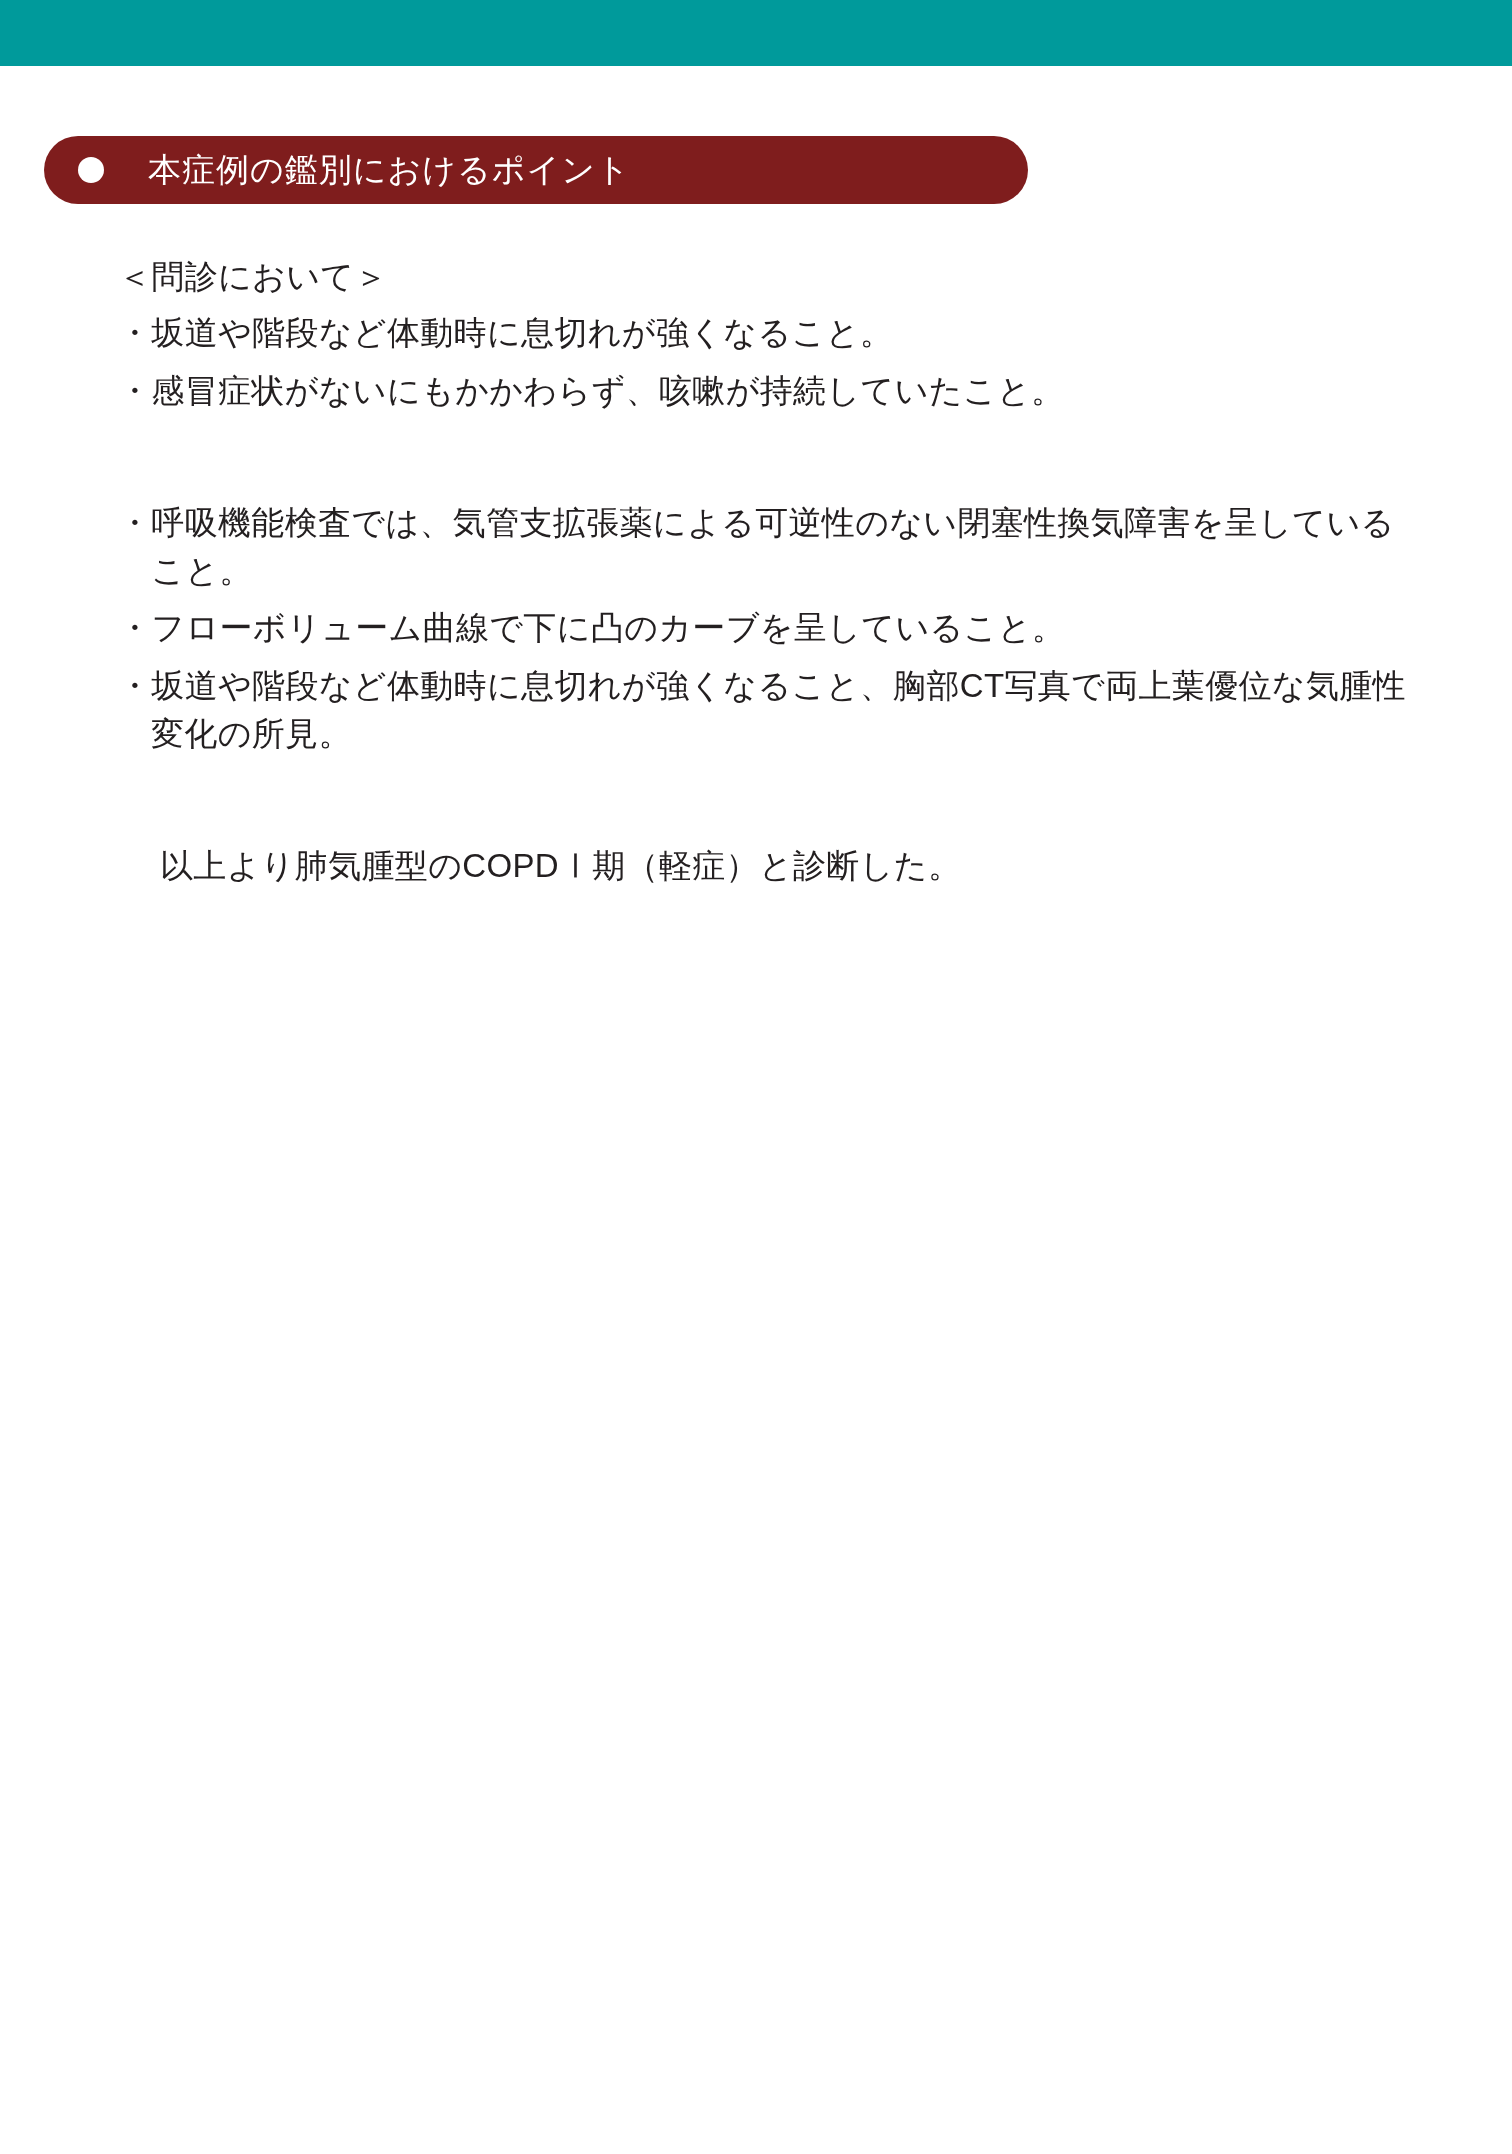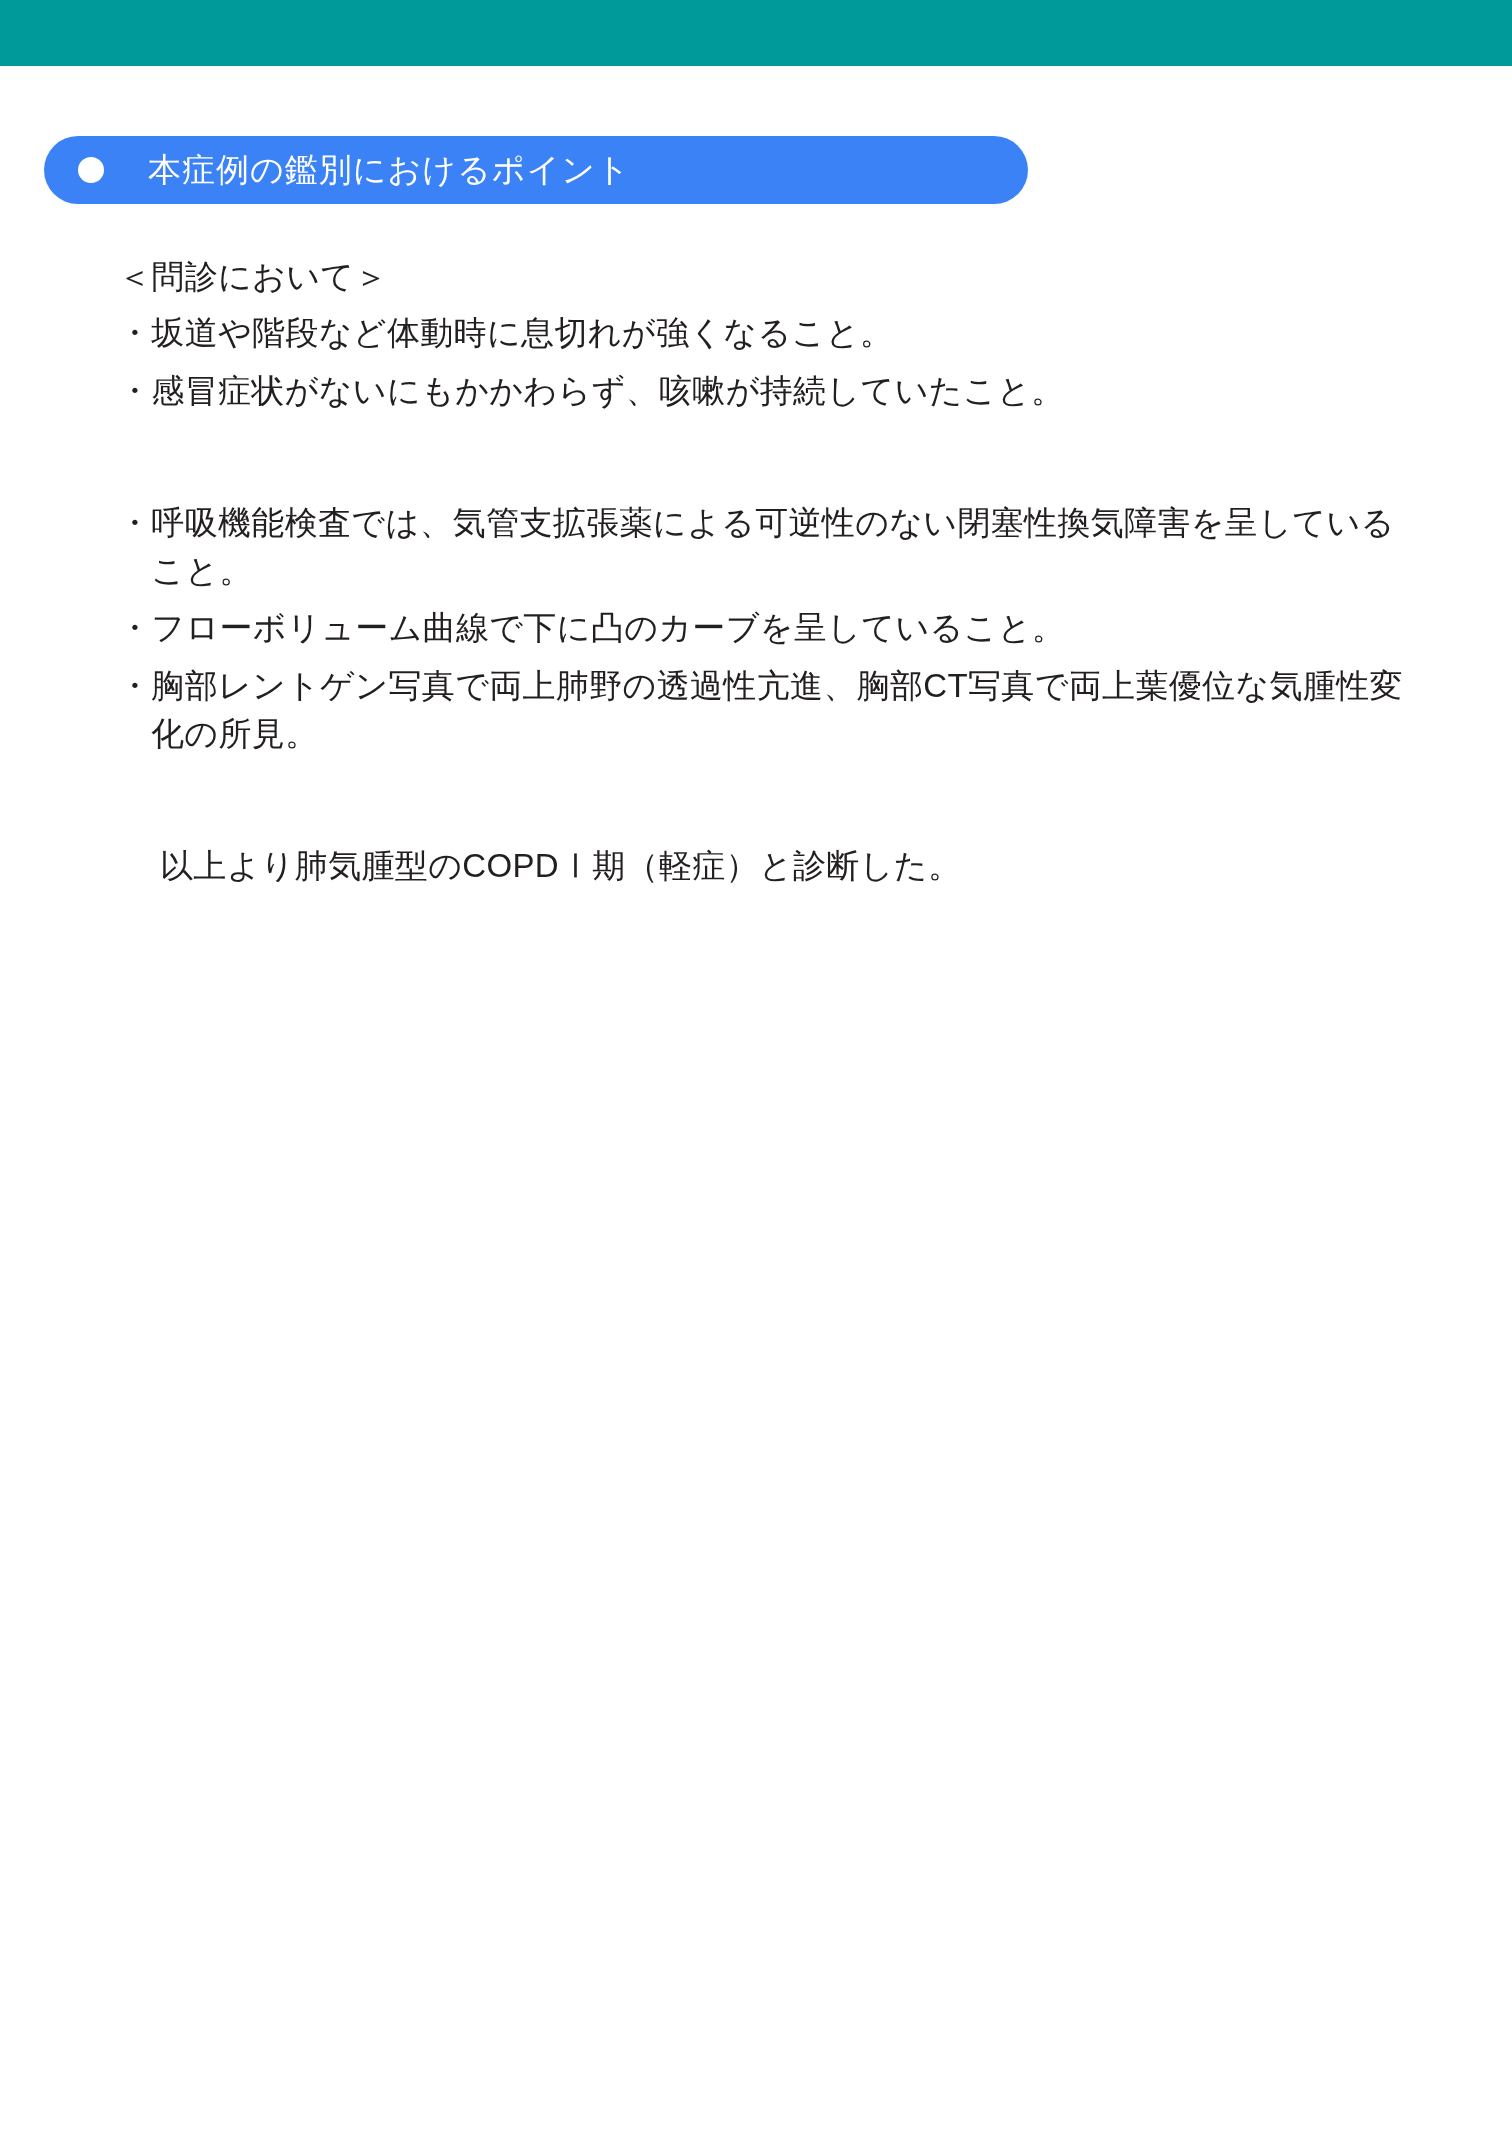--- a/index.html
+++ b/index.html
@@ -26,21 +26,21 @@
     background: #009a9b;
   }
 
   
   .title-pill {
     position: absolute;
     top: 136px;
     left: 44px;
     width: 984px;
     height: 68px;
-    background: #3b82f6;
+    background: #7f1d1d;
     border-radius: 34px;
     display: flex;
     align-items: center;
     box-sizing: border-box;
     padding-left: 34px;
   }
   .title-bullet {
     width: 26px;
     height: 26px;
     border-radius: 50%;
@@ -107,18 +107,18 @@
 <div class="body-block">
 
   <p class="section-head">＜問診において＞</p>
   <p class="bullet-line">・坂道や階段など体動時に息切れが強くなること。</p>
   <p class="bullet-line">・感冒症状がないにもかかわらず、咳嗽が持続していたこと。</p>
 
   <div class="spacer-lg"></div>
 
   <p class="bullet-line wrap">・呼吸機能検査では、気管支拡張薬による可逆性のない閉塞性換気障害を呈していること。</p>
   <p class="bullet-line wrap">・フローボリューム曲線で下に凸のカーブを呈していること。</p>
-  <p class="bullet-line wrap">・胸部レントゲン写真で両上肺野の透過性亢進、胸部CT写真で両上葉優位な気腫性変化の所見。</p>
+  <p class="bullet-line wrap">・坂道や階段など体動時に息切れが強くなること、胸部CT写真で両上葉優位な気腫性変化の所見。</p>
 
   <div class="spacer-md"></div>
 
   <p class="conclusion">以上より肺気腫型のCOPDⅠ期（軽症）と診断した。</p>
 </div>
 
 </body></html>

